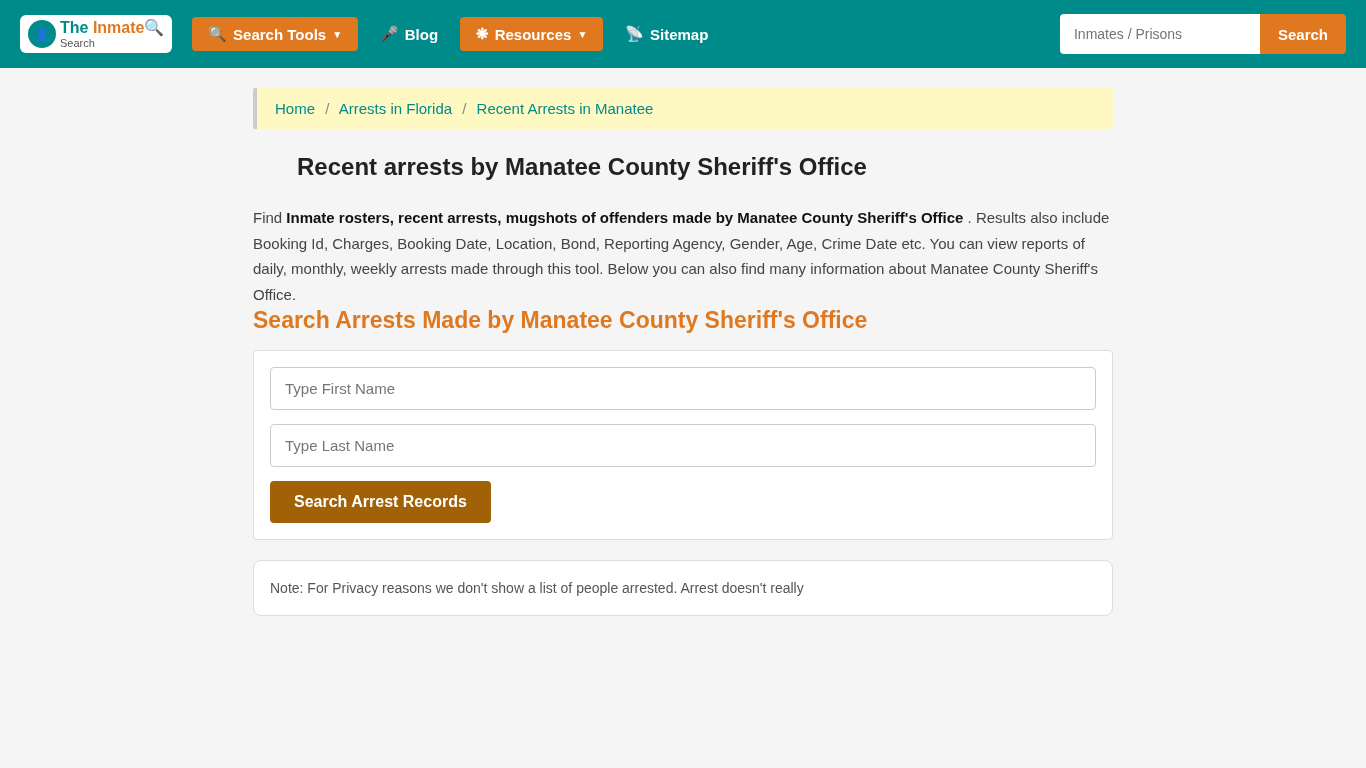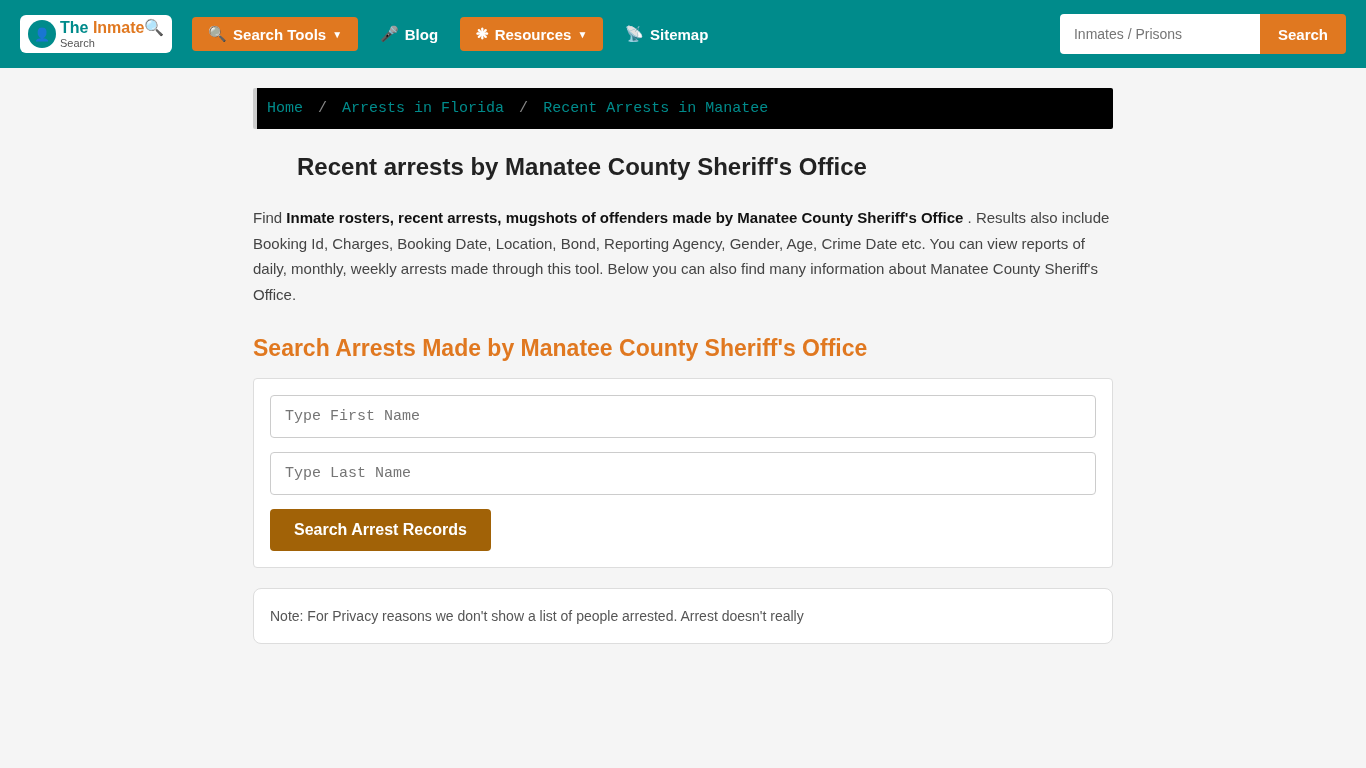--- a/index.html
+++ b/index.html
@@ -120,26 +120,25 @@
 
     
     .main-content {
       max-width: 900px;
       margin: 0 auto;
       padding: 20px 20px;
     }
 
     
     .breadcrumb-bar {
-      background: #000000;
+      background: #fef9c3;
       border-left: 4px solid #ccc;
-      padding: 12px 10px;
+      padding: 12px 18px;
       margin-bottom: 24px;
       border-radius: 2px;
-      font-family: Liberation Mono, monospace;
     }
     .breadcrumb-bar a {
       color: #008b8b;
       text-decoration: none;
       font-size: 15px;
     }
     .breadcrumb-bar span {
       color: #888;
       margin: 0 6px;
       font-size: 15px;
@@ -152,21 +151,20 @@
       color: #222;
       margin-bottom: 24px;
       margin-left: 44px;
     }
 
     
     .description {
       font-size: 15px;
       line-height: 1.7;
       color: #444;
-      margin-bottom: 28px;
     }
     .description strong {
       color: #111;
       font-weight: bold;
     }
 
     
     .search-section-title {
       color: #e07820;
       font-size: 23px;
@@ -184,21 +182,20 @@
     }
     .search-form input[type="text"] {
       width: 100%;
       padding: 12px 14px;
       font-size: 15px;
       border: 1px solid #ccc;
       border-radius: 4px;
       margin-bottom: 14px;
       outline: none;
       color: #aaa;
-      font-family: Liberation Mono, monospace;
     }
     .search-records-btn {
       background: #a16207;
       color: #fff;
       border: none;
       border-radius: 4px;
       padding: 12px 24px;
       font-size: 16px;
       font-weight: bold;
       cursor: pointer;

